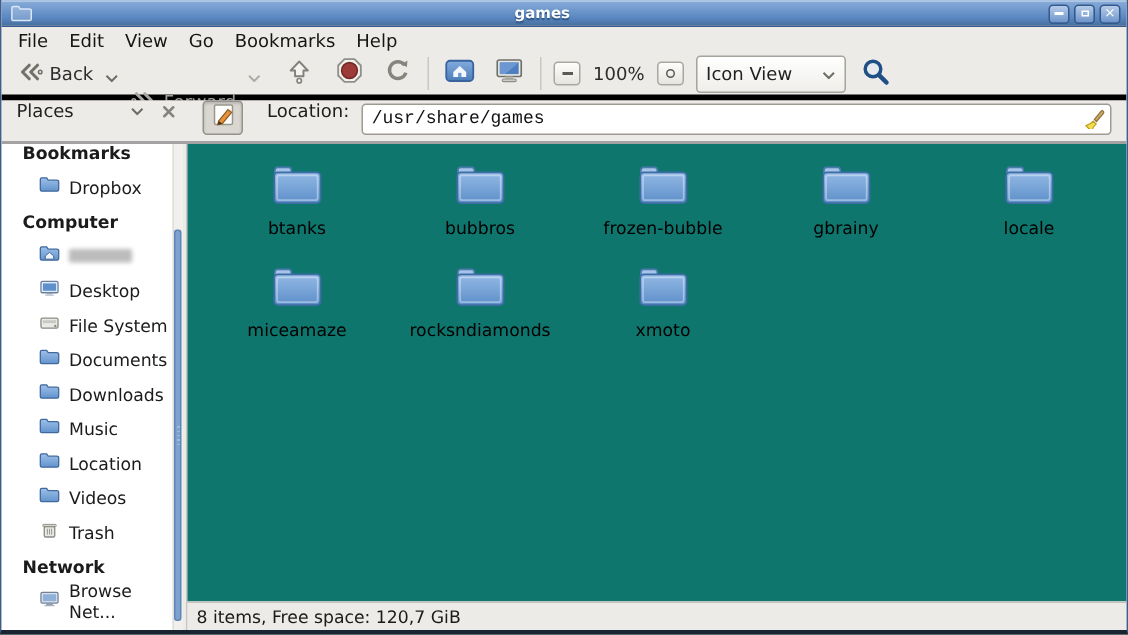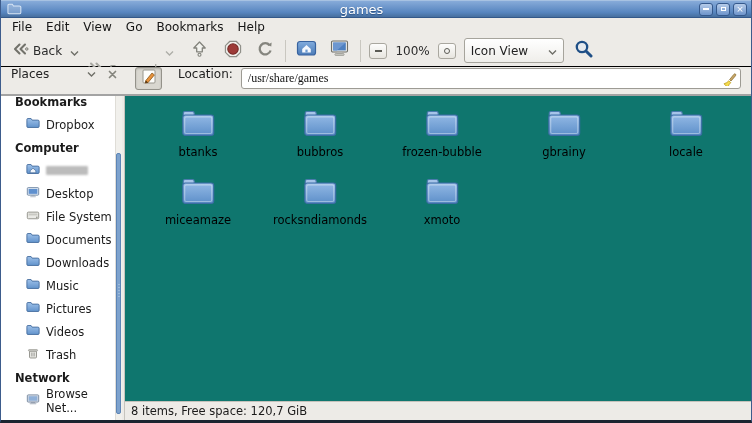--- a/index.html
+++ b/index.html
@@ -8,32 +8,32 @@
     width:752px;height:423px;position:relative;overflow:hidden;
     font-family:"DejaVu Sans","Liberation Sans",sans-serif;
     background:#edebe7;display:flex;flex-direction:column;
     border-left:1px solid #3d5c8c;border-right:1px solid #3d5c8c;border-bottom:3px solid #1a2430;
   }
   
   .titlebar{height:18px;flex:0 0 18px;display:flex;align-items:center;padding:0 4px;
     background:linear-gradient(#87abd9,#5886c0 70%,#476f9e);
     border-top:1px solid #a7c2e2;border-bottom:1px solid #33588a;}
   .win-icon{width:15px;height:12px;display:flex;margin:0 2px;}
-  .win-title{flex:1;text-align:center;color:#fff;font-weight:normal;font-size:13px;text-shadow:0 1px 1px #2a4e7e;}
+  .win-title{flex:1;text-align:center;color:#fff;font-weight:bold;font-size:10px;text-shadow:0 1px 1px #2a4e7e;}
   .win-buttons{display:flex;gap:3px;}
   .wbtn{width:14px;height:13px;border-radius:3px;border:1px solid #35598c;color:#fff;
     background:linear-gradient(#b6cce9,#6d94cb);font-size:9px;line-height:10px;text-align:center;
     display:flex;align-items:center;justify-content:center;}
   .wbtn .sq{width:5px;height:4px;border:1px solid #fff;display:block;}
   .wbtn .mn{width:6px;height:2px;background:#fff;display:block;}
   
   .menubar{height:17px;flex:0 0 17px;display:flex;align-items:center;padding-left:4px;font-size:12px;color:#151515;background:#edebe7;text-align:center;}
   .menu-item{padding:0 7px;}
   
-  .toolbar{height:32px;flex:0 0 32px;display:flex;align-items:center;background:#edebe7;border-bottom:1px solid #000000;padding:0 6px;}
+  .toolbar{height:32px;flex:0 0 32px;display:flex;align-items:center;background:#edebe7;border-bottom:4px solid #000000;padding:0 6px;}
   .tbtn{display:flex;align-items:center;gap:4px;padding:2px 4px;border-radius:3px;font-size:12px;color:#2c2c2c;}
   .tbtn.disabled{color:#a0a09a;margin-top:38px;}
   .ibtn{padding:2px 4px;display:flex;align-items:center;}
   .tsep{width:1px;height:22px;background:#c9c7c0;margin:0 6px;flex:0 0 1px;}
   .zoombtn{width:18px;height:16px;border:1px solid #a9a79f;border-radius:3px;margin:0 2px;
     background:linear-gradient(#fdfdfc,#e7e5df);display:flex;align-items:center;justify-content:center;}
   .zminus{width:7px;height:2px;background:#5b5b55;}
   .zcirc{width:6px;height:6px;border:1.5px solid #5b5b55;border-radius:50%;}
   .zoom-label{font-size:12px;color:#2c2c2c;margin:0 6px;}
   .combobox{display:flex;align-items:center;justify-content:space-between;height:25px;width:100px;
@@ -42,21 +42,21 @@
   
   .locationbar{height:29px;flex:0 0 29px;display:flex;align-items:flex-start;background:#edebe7;border-bottom:2px solid #a3a3a3;padding:0 8px;}
   .places{display:flex;align-items:center;font-size:12px;color:#222;width:114px;flex:0 0 114px;}
   .places-label{margin-right:auto;padding-left:2px;}
   .places .g{padding:0 6px;display:flex;align-items:center;}
   .pencil-btn{width:27px;height:23px;border:1px solid #94928a;border-radius:3px;background:#d9d7d0;
     display:flex;align-items:center;justify-content:center;margin-left:12px;box-shadow:inset 0 1px 2px rgba(0,0,0,.18);}
   .loc-label{font-size:12px;color:#1d1d1d;margin:0 8px 0 16px;}
   .loc-wrap{flex:1;position:relative;margin-right:2px;}
   .loc-input{width:100%;height:21px;border:1px solid #9d9b94;border-radius:3px;background:#fff;
-    font-family:Liberation Serif, serif;font-size:12px;color:#111;padding:0 22px 0 6px;outline:none;}
+    font-family:Liberation Mono, monospace;font-size:12px;color:#111;padding:0 22px 0 6px;outline:none;}
   .brush{position:absolute;right:4px;top:3px;width:16px;height:16px;display:flex;}
   
   .content{flex:1;display:flex;min-height:0;}
   .sidebar{width:121px;flex:0 0 121px;background:#fff;position:relative;overflow:hidden;font-size:11.5px;color:#1b1b1b;padding-top:1px;}
   .sb-track{position:absolute;right:0;top:0;bottom:0;width:7px;background:#f1f0ec;border-left:1px solid #dfddd7;}
   .sb-thumb{position:absolute;right:1px;top:57px;bottom:6px;width:5px;background:#7da2cd;border:1px solid #5d85b6;border-radius:2px;}
   .sb-grip{position:absolute;left:1px;top:50%;width:2px;height:14px;
     background:repeating-linear-gradient(#9cbada 0 1px,transparent 1px 3px);}
   .sb-clip{height:16px;overflow:hidden;}
   .sb-clip .sb-header{margin-top:-7px;}
@@ -316,21 +316,21 @@
         <div class="sb-item">
           <span><svg width="14" height="12" viewBox="0 0 16 13">
               <path d="M1 4 V2.6 Q1 1.4 2.2 1.4 h3.6 l1.2 1.8 h6.4 Q15 3.2 15 4.4 v6 Q15 11.6 13.8 11.6 H2.2 Q1 11.6 1 10.4 Z" fill="url(#gSm)" stroke="#41699b" stroke-width="1"></path>
             </svg></span>
           <span>Music</span>
         </div>
         <div class="sb-item">
           <span><svg width="14" height="12" viewBox="0 0 16 13">
               <path d="M1 4 V2.6 Q1 1.4 2.2 1.4 h3.6 l1.2 1.8 h6.4 Q15 3.2 15 4.4 v6 Q15 11.6 13.8 11.6 H2.2 Q1 11.6 1 10.4 Z" fill="url(#gSm)" stroke="#41699b" stroke-width="1"></path>
             </svg></span>
-          <span>Pictures</span>
+          <span>Location</span>
         </div>
         <div class="sb-item">
           <span><svg width="14" height="12" viewBox="0 0 16 13">
               <path d="M1 4 V2.6 Q1 1.4 2.2 1.4 h3.6 l1.2 1.8 h6.4 Q15 3.2 15 4.4 v6 Q15 11.6 13.8 11.6 H2.2 Q1 11.6 1 10.4 Z" fill="url(#gSm)" stroke="#41699b" stroke-width="1"></path>
             </svg></span>
           <span>Videos</span>
         </div>
         <div class="sb-item">
           <span><svg width="14" height="12" viewBox="0 0 16 13">
               <rect x="4" y="4.2" width="8" height="8" rx="1.2" fill="#e7e7e3" stroke="#8a8a84" stroke-width="1"></rect>

